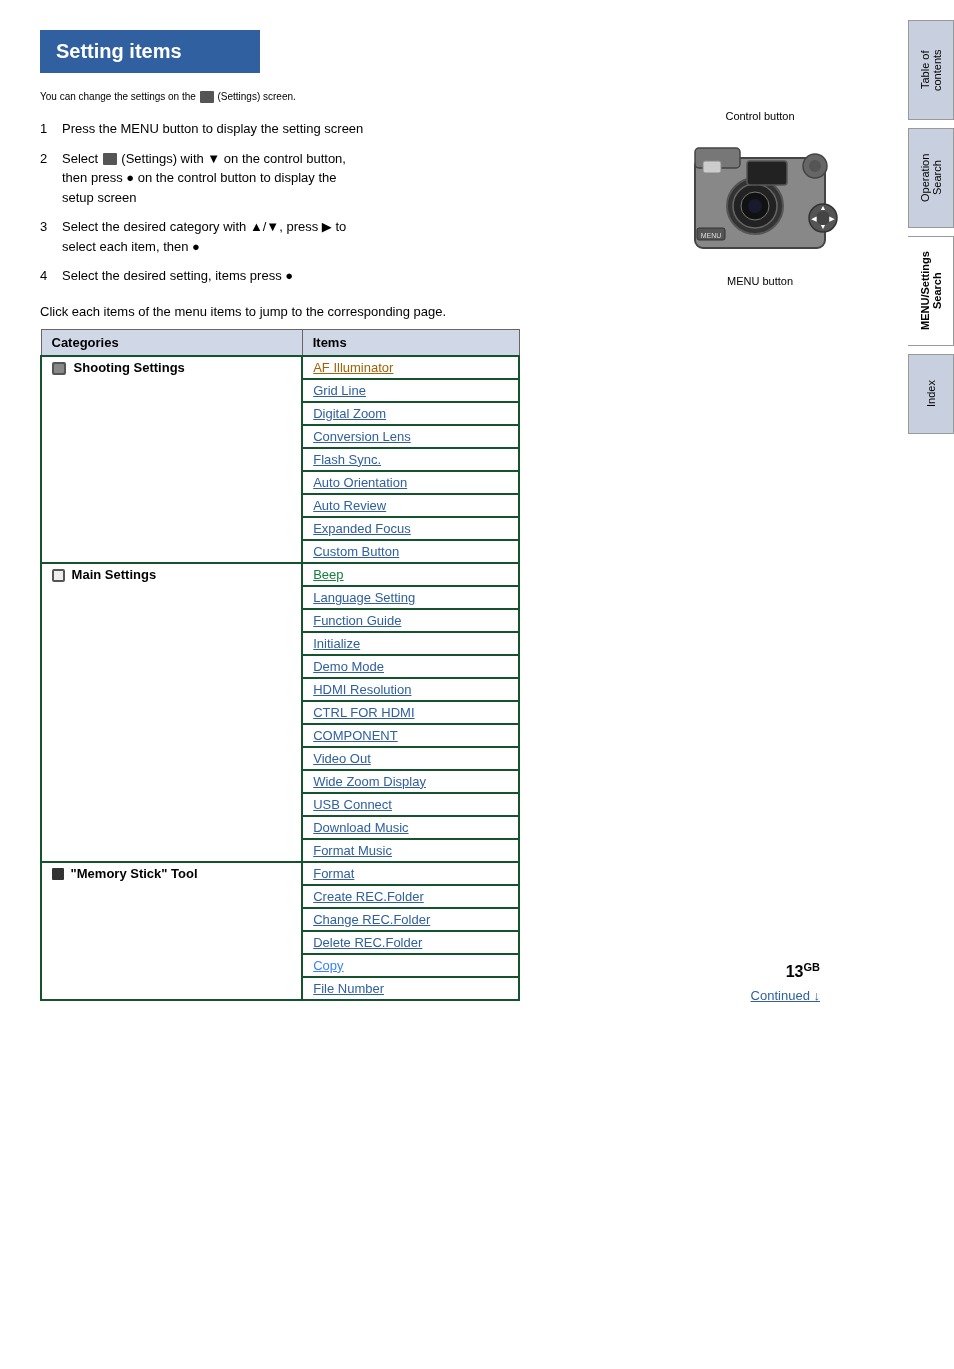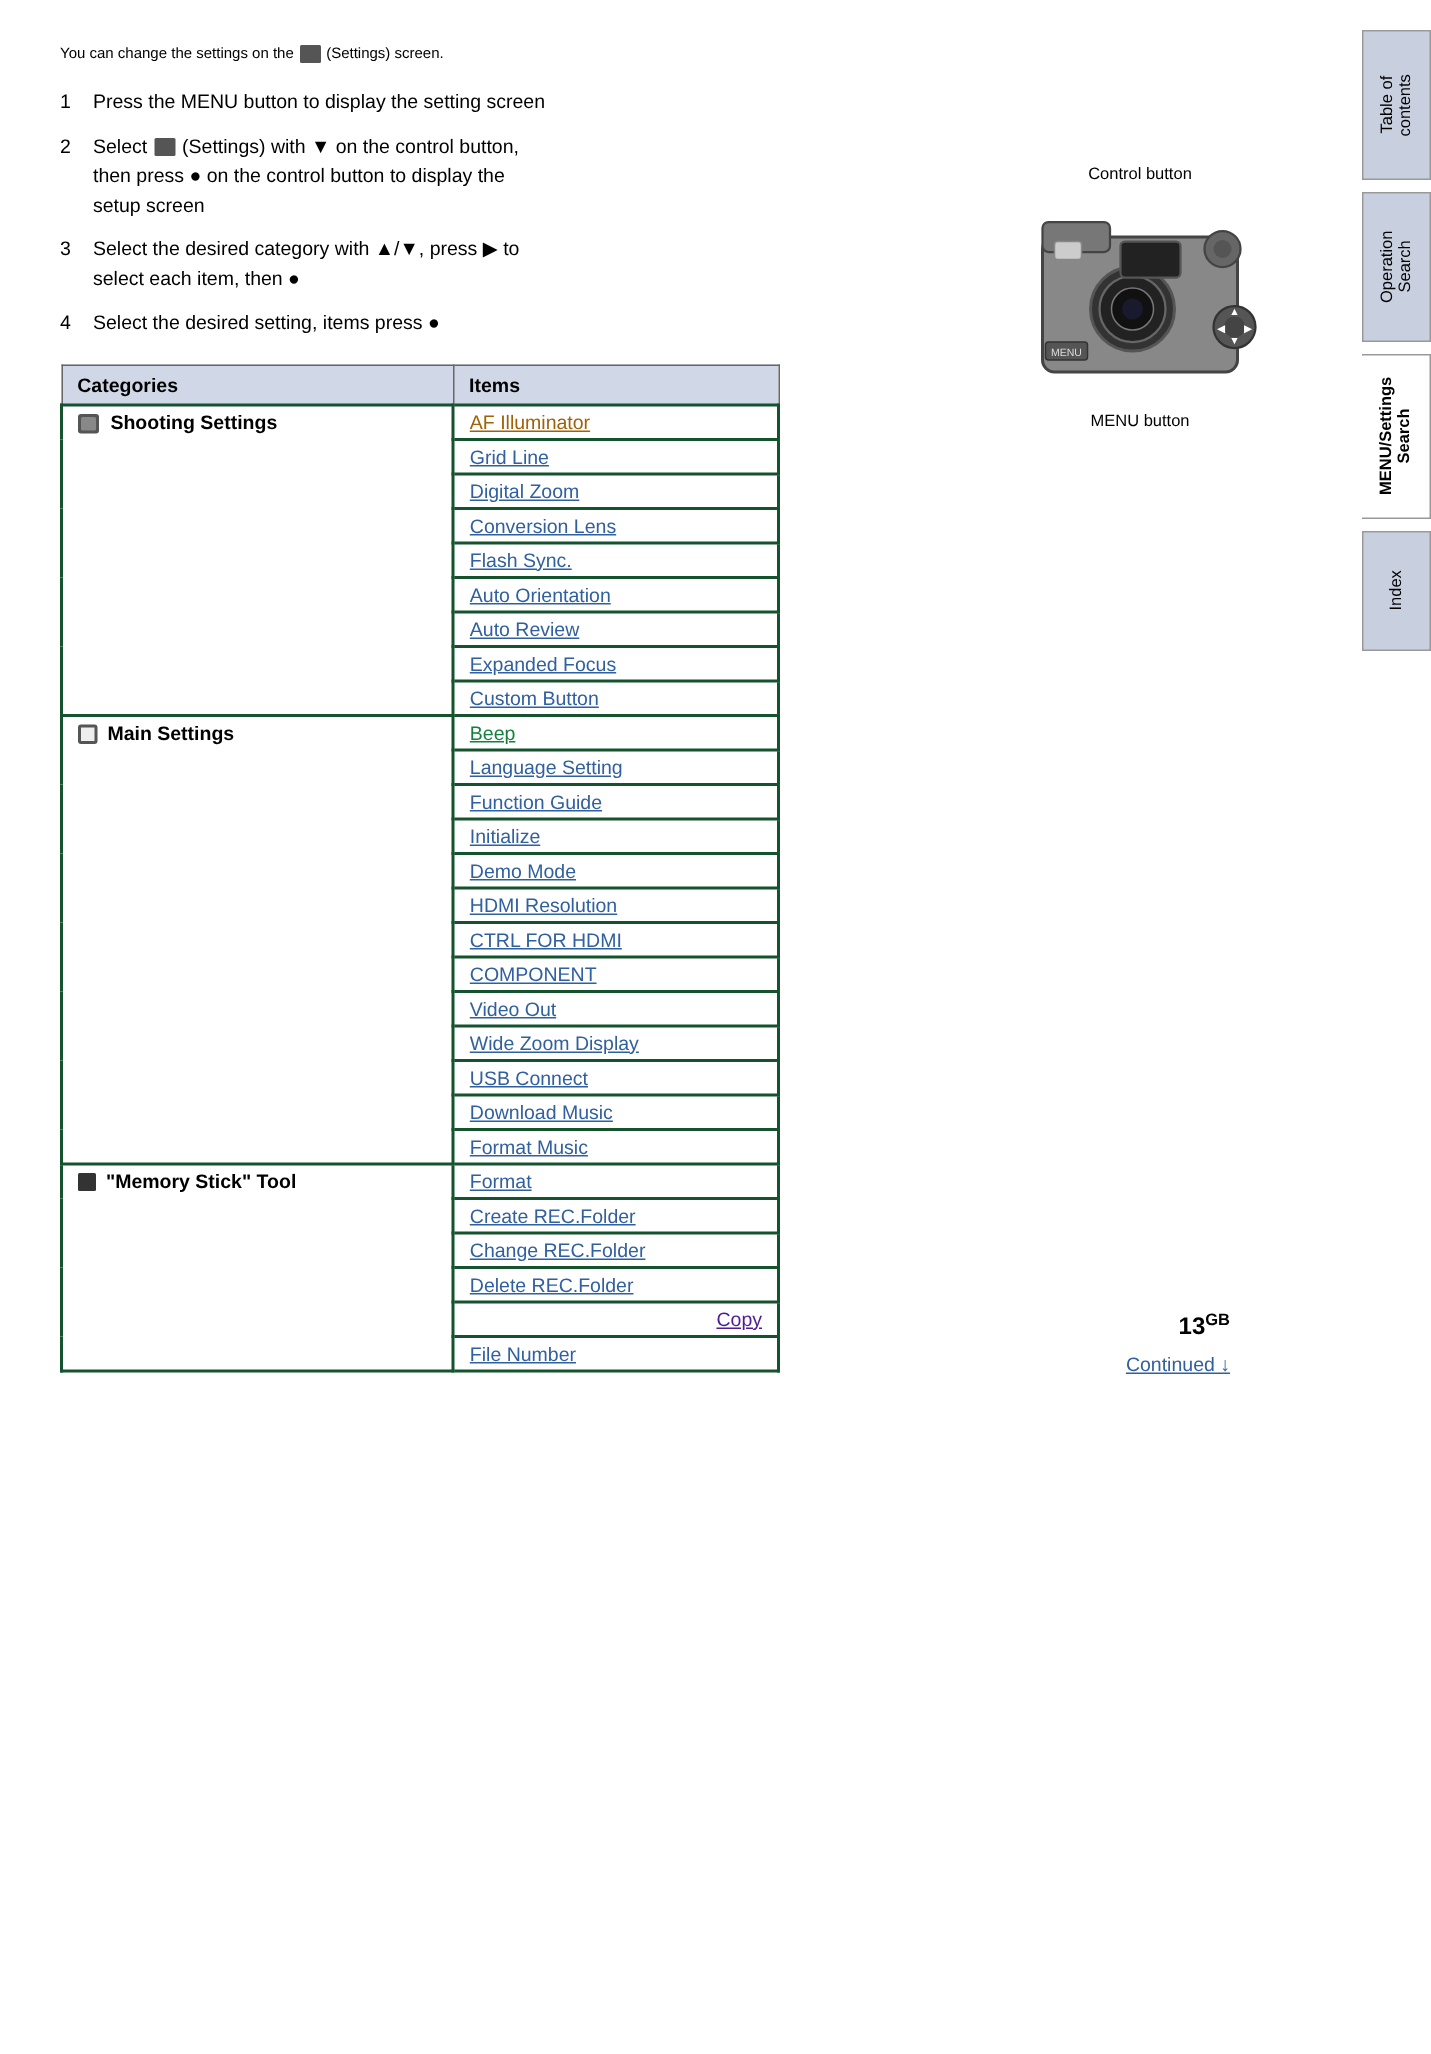--- a/index.html
+++ b/index.html
@@ -159,20 +159,23 @@
       margin: 0 1px;
     }
 
   </style>
 </head>
 <body>
 
 <div class="page-container">
 
   
+  <div class="title-bar">
+    <h1>Setting items</h1>
+  </div>
 
   
   <div class="camera-area">
     <div class="control-btn-label">Control button</div>
     
     <svg class="camera-svg" viewBox="0 0 170 140">
 
       <rect x="20" y="30" width="130" height="90" rx="8" ry="8" fill="#888" stroke="#444" stroke-width="2"></rect>
 
       <rect x="20" y="20" width="45" height="20" rx="4" ry="4" fill="#777" stroke="#444" stroke-width="1.5"></rect>
@@ -233,20 +236,21 @@
     </div>
     <div class="step">
       <span class="step-num">4</span>
       <span class="step-content">
         Select the desired setting, items press ●
       </span>
     </div>
   </div>
 
   
+  <div class="click-notice">Click each items of the menu items to jump to the corresponding page.</div>
 
   
   <table class="settings-table">
     <thead>
       <tr>
         <th>Categories</th>
         <th>Items</th>
       </tr>
     </thead>
     <tbody>
@@ -339,21 +343,21 @@
       <tr>
           <td class="item-cell" style="color:#3060a0;text-decoration:underline;cursor:pointer;">Create REC.Folder</td>
         </tr>
       <tr>
           <td class="item-cell" style="color:#3060a0;text-decoration:underline;cursor:pointer;">Change REC.Folder</td>
         </tr>
       <tr>
           <td class="item-cell" style="color:#3060a0;text-decoration:underline;cursor:pointer;">Delete REC.Folder</td>
         </tr>
       <tr>
-          <td class="item-cell" style="color:#4c1d95;text-decoration:underline;cursor:pointer;text-align:right;">Copy</td>
+          <td class="item-cell" style="color:#3b82f6;text-decoration:underline;cursor:pointer;">Copy</td>
         </tr>
       <tr>
           <td class="item-cell" style="color:#3060a0;text-decoration:underline;cursor:pointer;">File Number</td>
         </tr>
     </tbody>
   </table>
 
   
   <div style="position:absolute; bottom:50px; right:60px; font-size:16px; font-weight:bold;">
     <span>13</span><span class="gb-suffix">GB</span>

